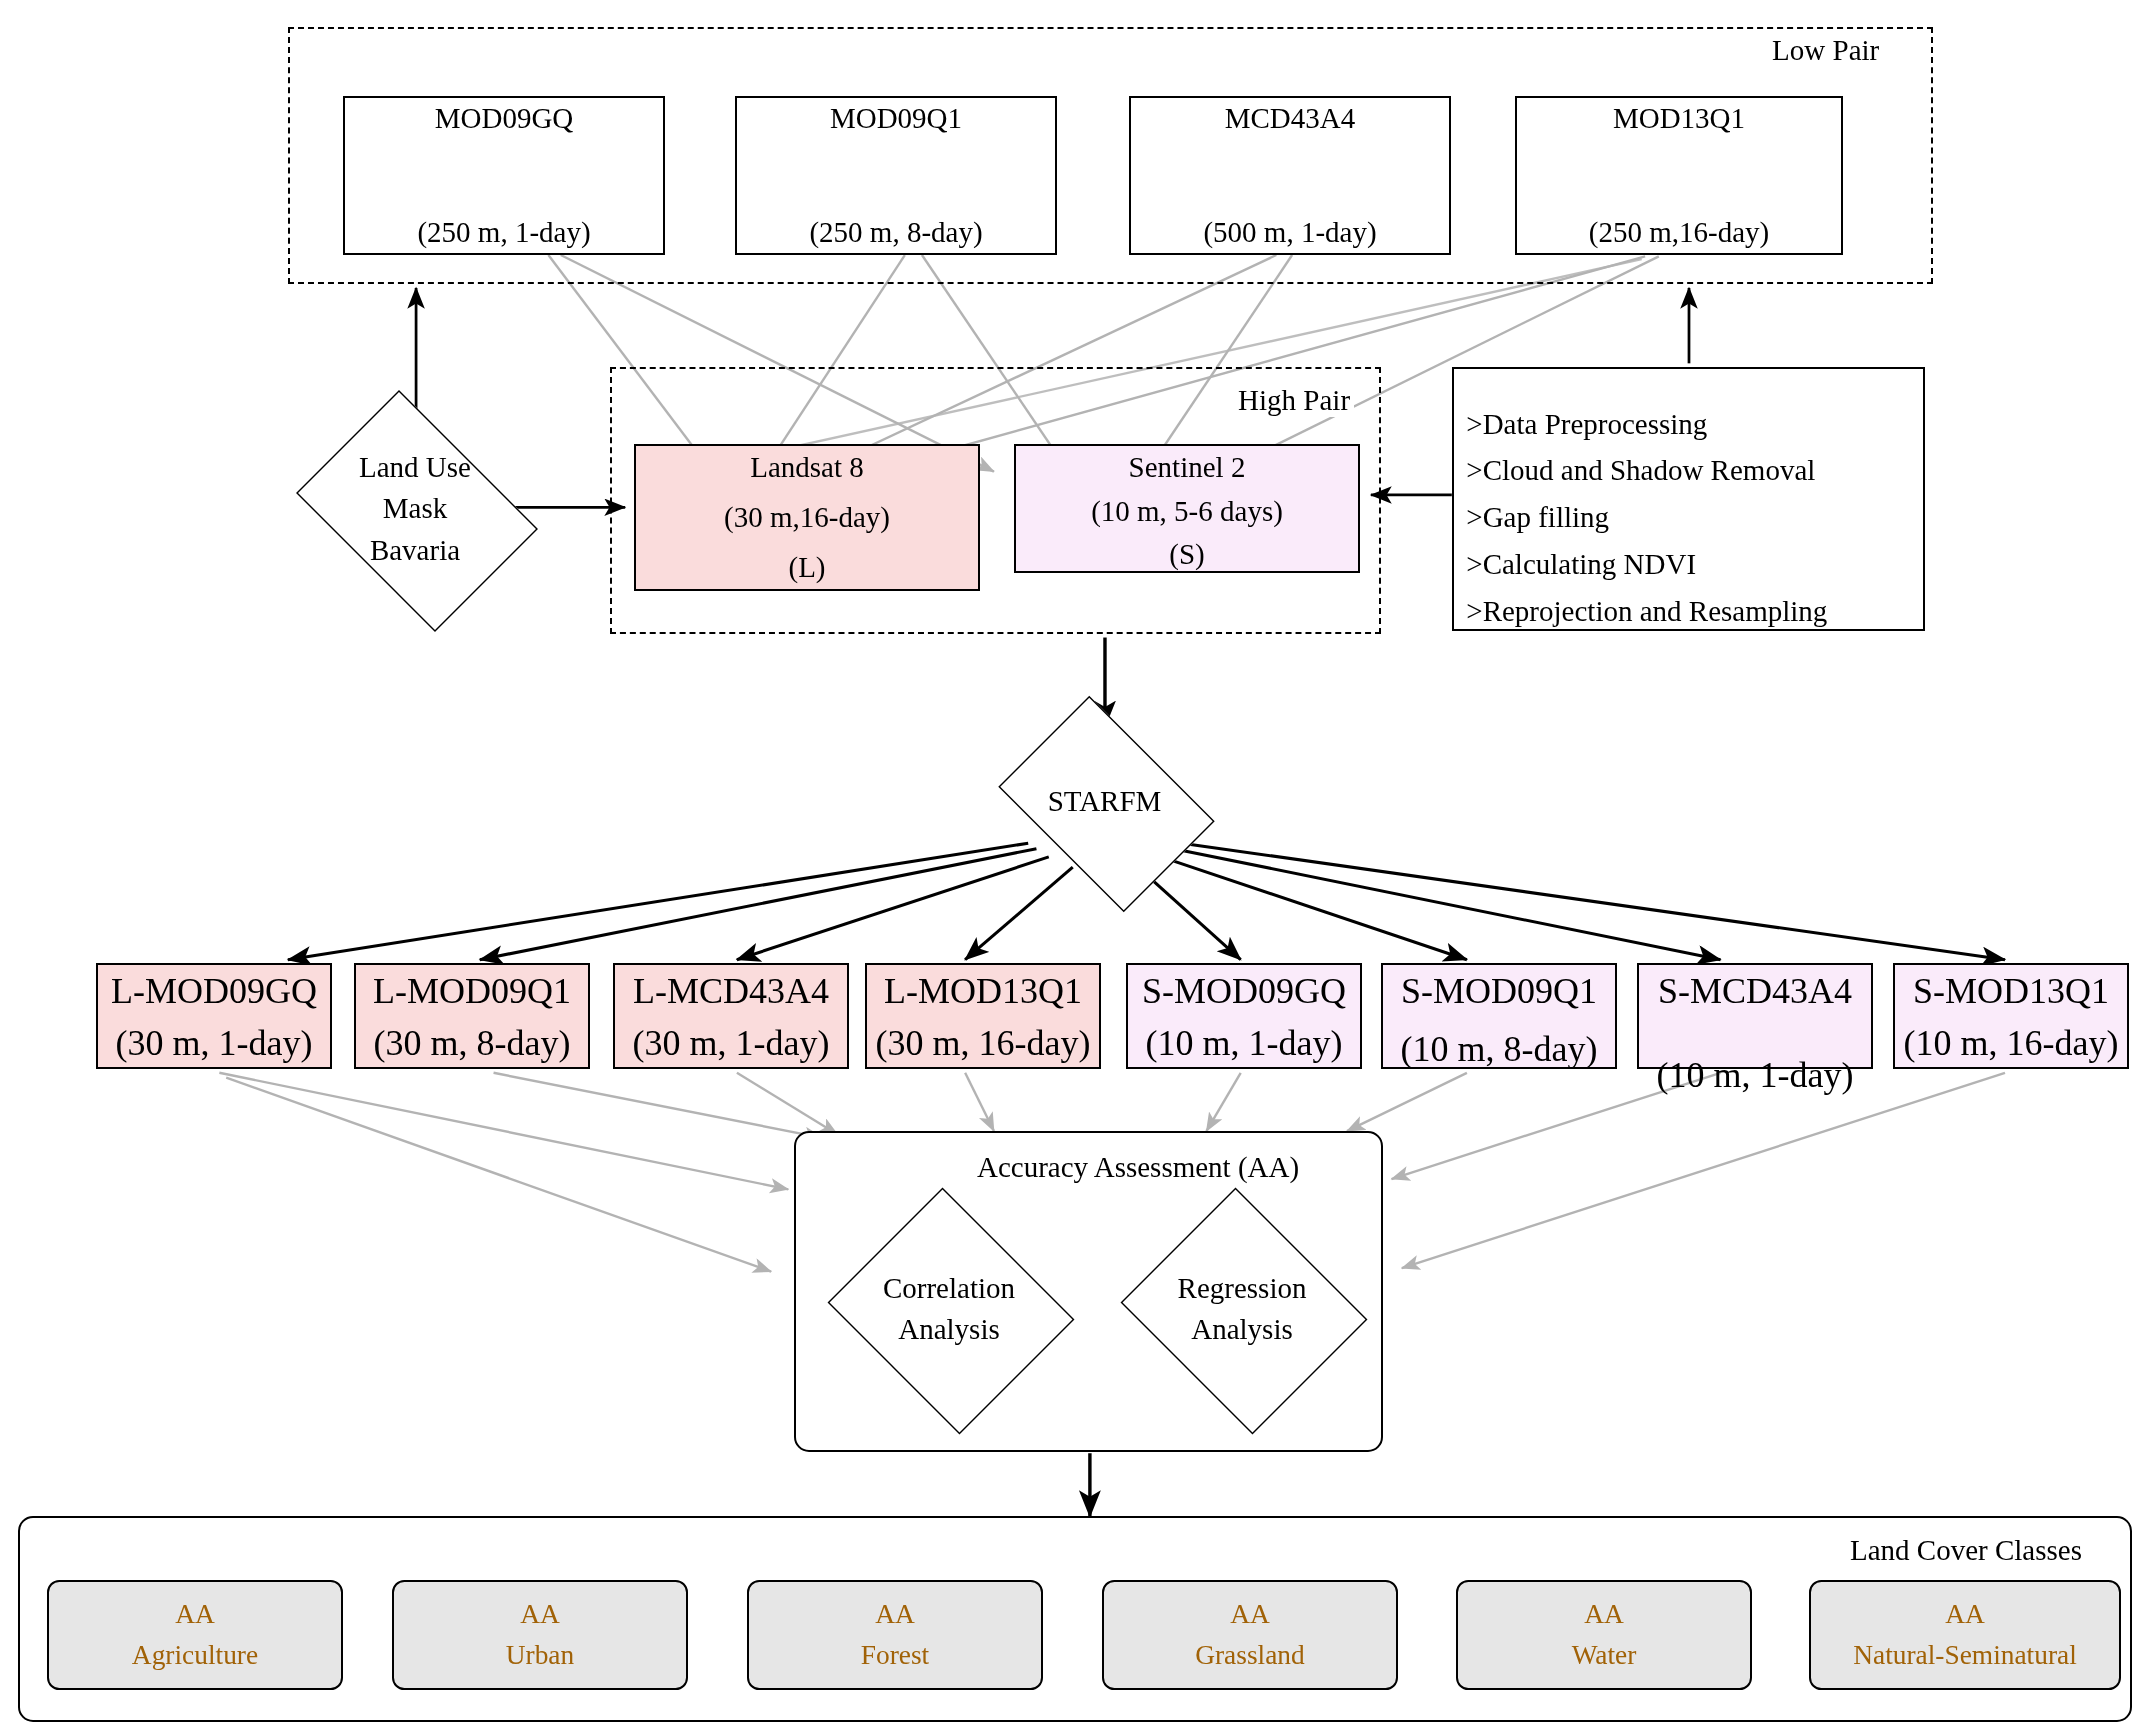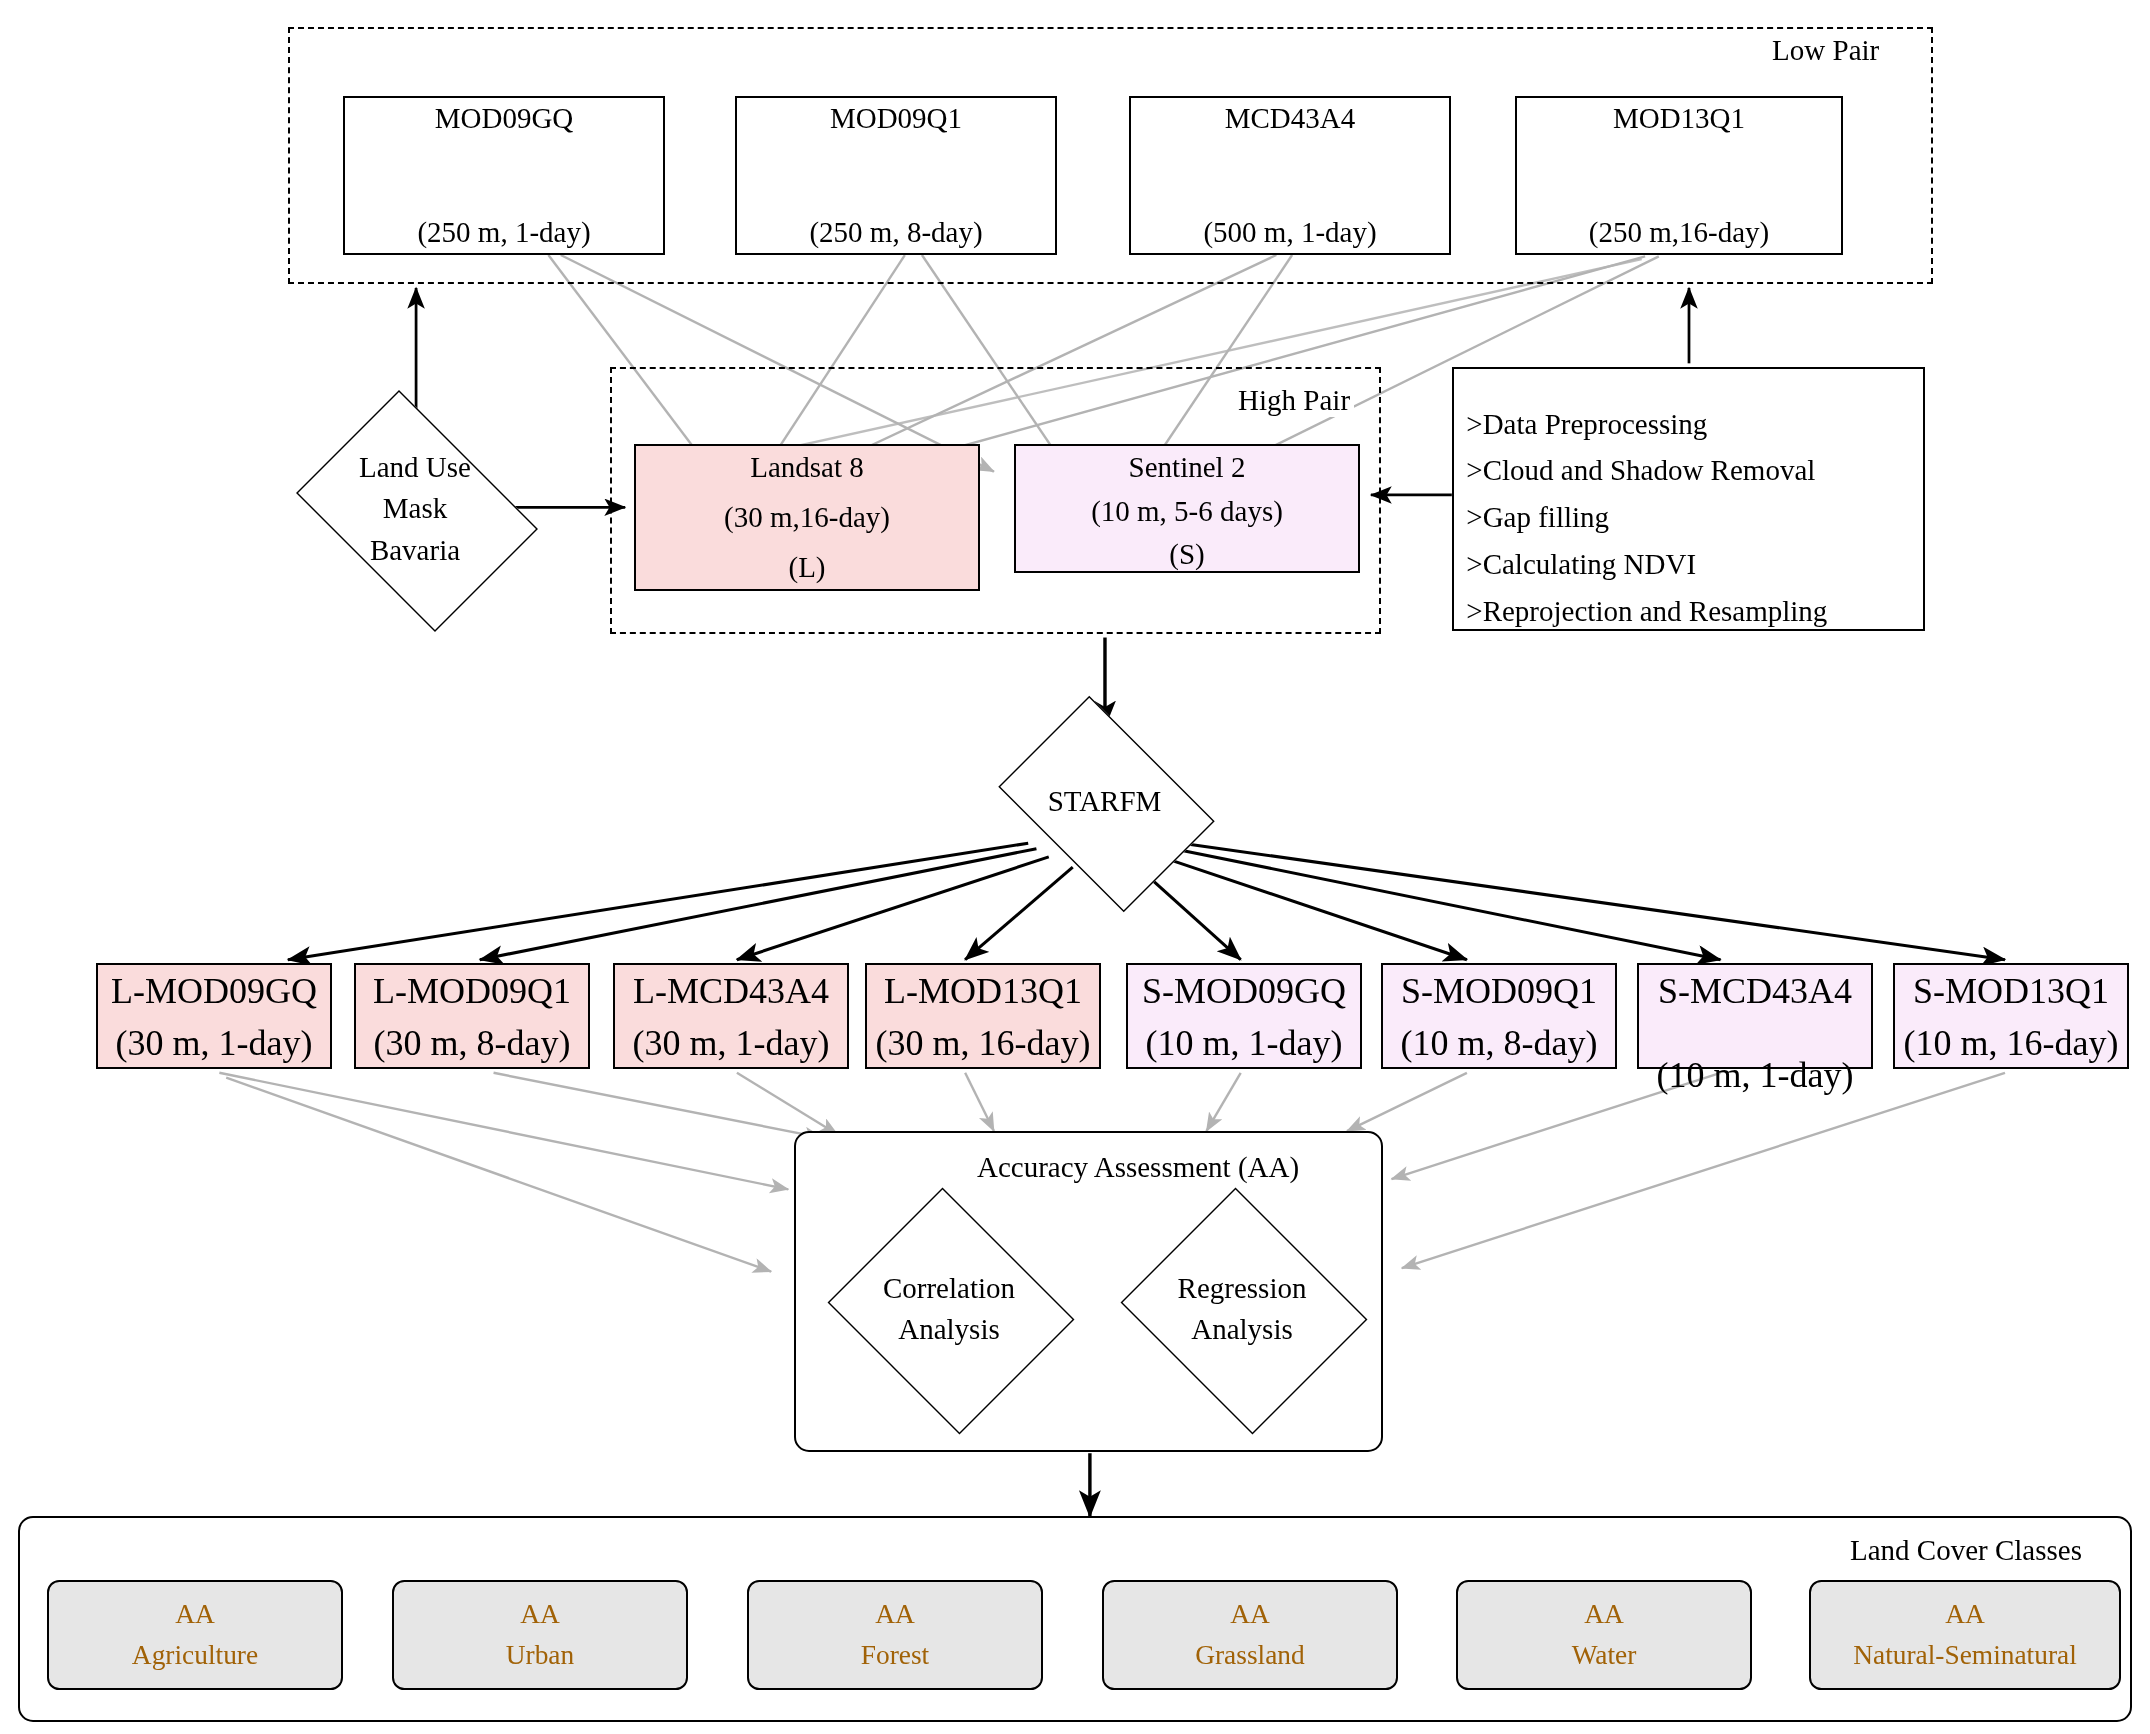--- a/index.html
+++ b/index.html
@@ -202,21 +202,21 @@
     <span class="l2">(30 m, 1-day)</span>
   </div>
   <div class="node chip pinky" style="left:865px;top:963px;width:236px;height:106px;">
     <span class="l2">L-MOD13Q1</span>
     <span class="l2">(30 m, 16-day)</span>
   </div>
   <div class="node chip purply" style="left:1126px;top:963px;width:236px;height:106px;">
     <span class="l2">S-MOD09GQ</span>
     <span class="l2">(10 m, 1-day)</span>
   </div>
-  <div class="node chip purply" style="left:1381px;top:963px;width:236px;height:106px;">
+  <div class="node chip purply" style="left:1381px;top:963px;width:236px;height:106px;gap:6px;">
     <span class="l2">S-MOD09Q1</span>
     <span class="l2">(10 m, 8-day)</span>
   </div>
   <div class="node chip purply" style="left:1637px;top:963px;width:236px;height:106px;gap:32px;">
     <span class="l2">S-MCD43A4</span>
     <span class="l2">(10 m, 1-day)</span>
   </div>
   <div class="node chip purply" style="left:1893px;top:963px;width:236px;height:106px;">
     <span class="l2">S-MOD13Q1</span>
     <span class="l2">(10 m, 16-day)</span>

